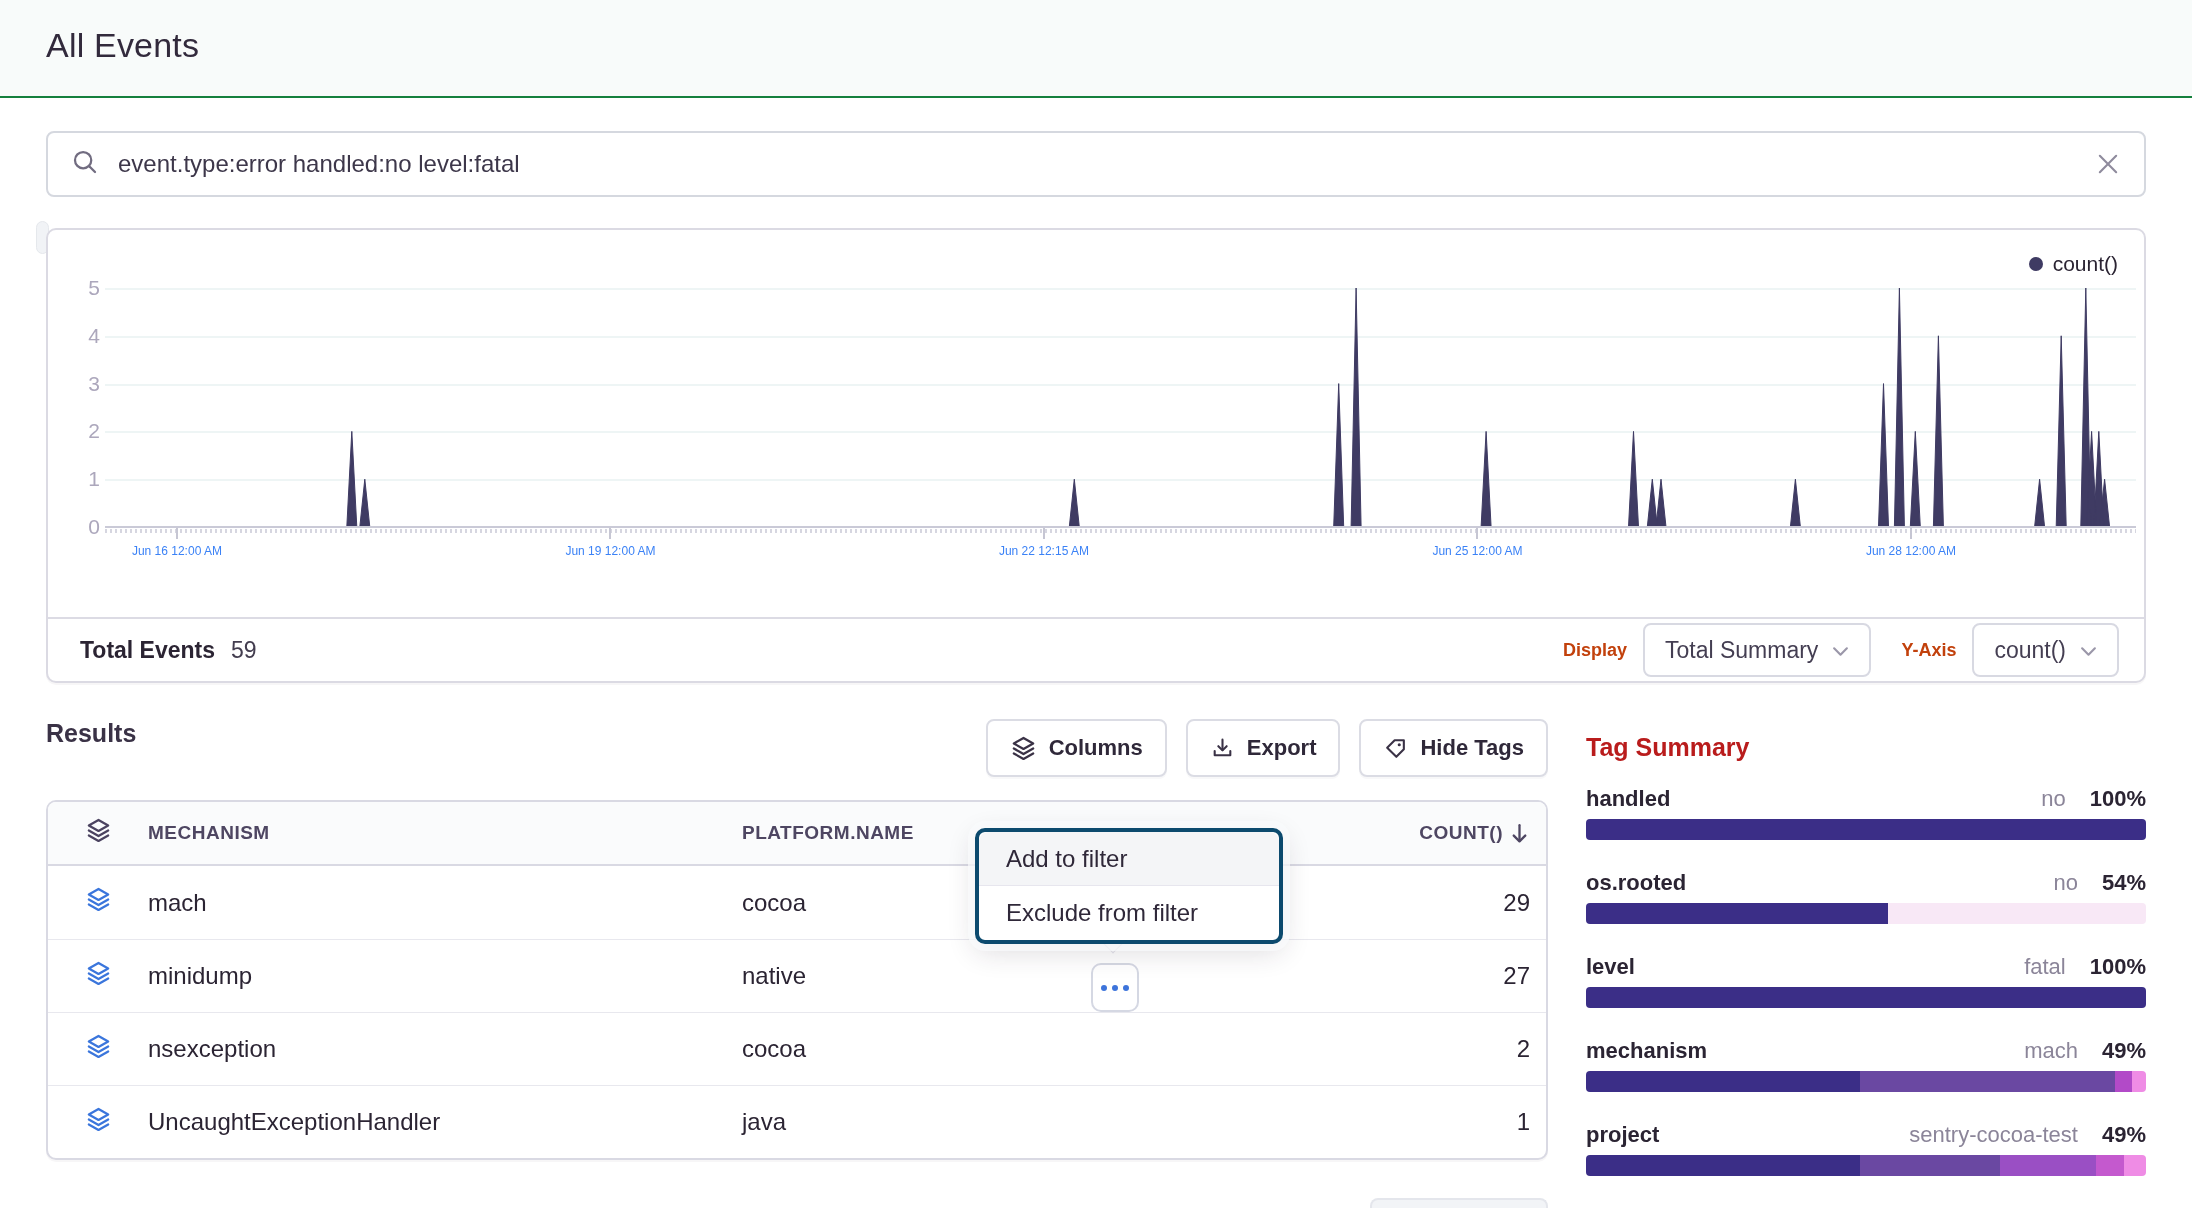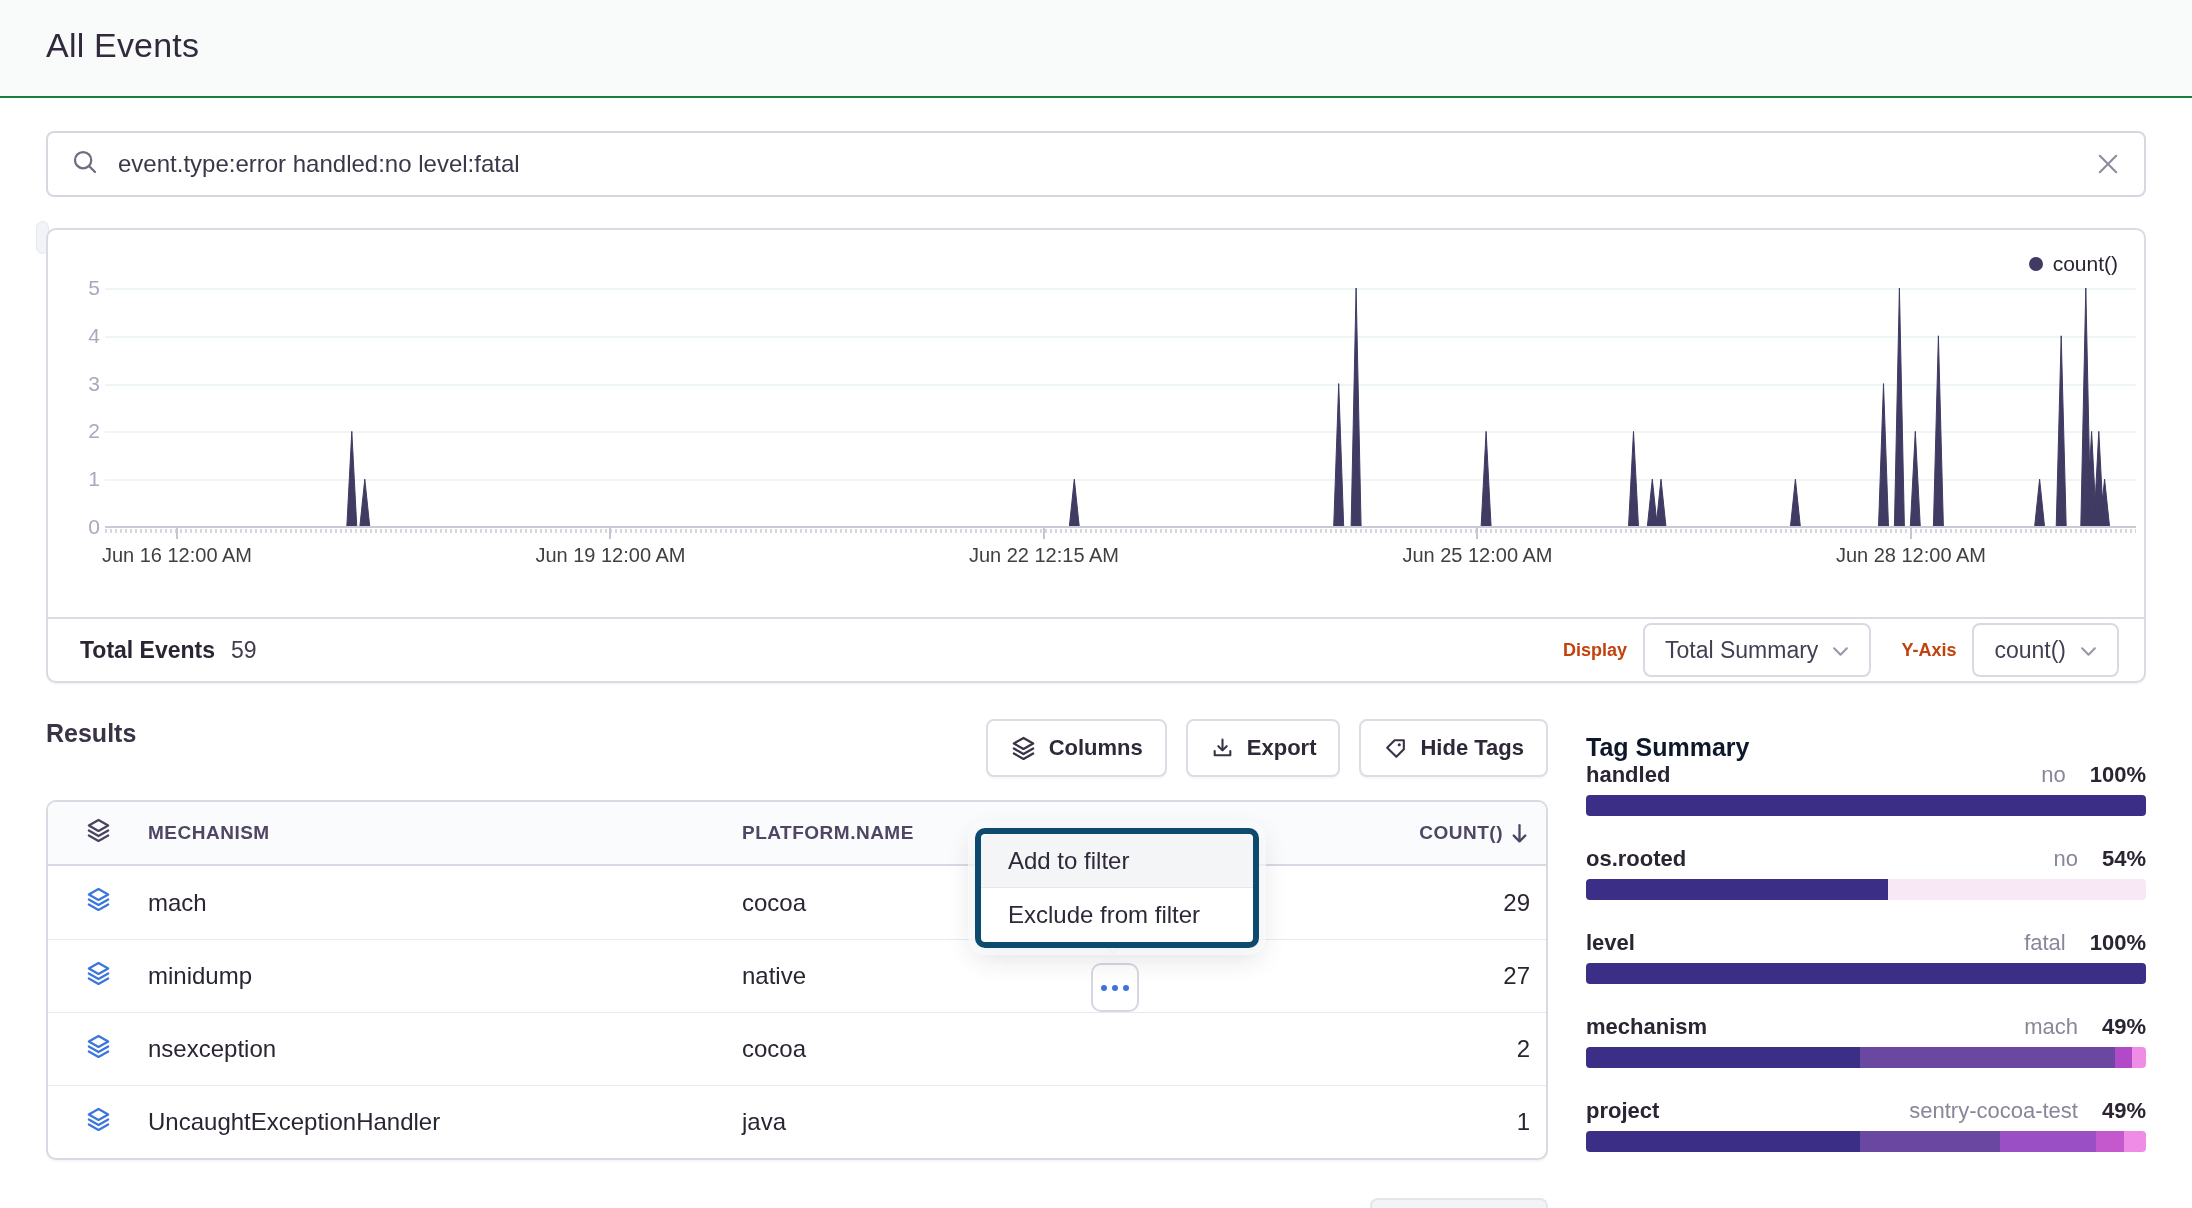--- a/index.html
+++ b/index.html
@@ -16,21 +16,21 @@
   .search-bar .q{font-size:24px;color:#3D374A;margin-left:18px;flex:1}
   .scroll-pill{position:absolute;left:36px;top:221px;width:13px;height:33px;border-radius:7px;background:#F1F3F6;border:1px solid #E5E8EC}
 
   
   .chart-panel{position:absolute;left:46px;top:228px;width:2100px;height:455px;border:2px solid #DBDAE3;border-radius:10px;background:#fff;box-shadow:0 2px 0 rgba(43,34,51,.04)}
   .legend{position:absolute;top:22px;right:26px;display:flex;align-items:center;gap:10px;font-size:21px;color:#2B2433}
   .legend .dot{width:14px;height:14px;border-radius:50%;background:#3F3B63;display:inline-block}
   .plot{position:absolute;left:0;top:0;right:0;height:387px}
   .gridline{position:absolute;left:57px;width:2031px;height:2px;background:#EEF5F5}
   .ylab{position:absolute;left:6px;width:46px;text-align:right;font-size:21px;line-height:24px;color:#ACA7BC}
-  .xlab{position:absolute;width:240px;margin-left:-120px;text-align:center;top:314px;font-size:20px;color:#404040}
+  .xlab{position:absolute;width:240px;margin-left:-120px;text-align:center;top:314px;font-size:12px;color:#3b82f6}
   .xtick{position:absolute;top:298px;width:2px;height:11px;background:#C6C6D3}
   .axisline{position:absolute;left:57px;top:296px;width:2031px;height:2px;background:#CACAD7}
   .axiscomb{position:absolute;left:57px;top:299px;width:2031px;height:4px;background:repeating-linear-gradient(90deg,#D6D6E0 0 2px,transparent 2px 5px)}
   .spikes-svg{position:absolute;left:57px;top:47px}
   .chart-footer{position:absolute;left:0;right:0;bottom:0;height:64px;border-top:2px solid #DCDBE4;display:flex;align-items:center;padding:0 25px 0 32px}
   .tf-label{font-size:23px;font-weight:700;color:#2B2433}
   .tf-value{font-size:23px;color:#433D4F;margin-left:16px}
   .tf-spacer{flex:1}
   .sel-label{font-size:18px;font-weight:700;color:#c2410c;margin-right:16px}
   .select-btn{display:inline-flex;align-items:center;gap:14px;height:54px;padding:0 20px;border:2px solid #D8D9E2;border-radius:8px;background:#fff;font-size:23px;color:#443E52;font-family:inherit;margin-right:30px}
@@ -50,30 +50,30 @@
   .trow{display:flex;align-items:center;height:73px;border-top:1.5px solid #E8E8EE;font-size:24px;color:#2B2433}
   .trow:first-child{border-top:none}
   .cell-icon{width:100px;display:flex;justify-content:center;align-items:center}
   .cell-mech{flex:1}
   .cell-plat{width:566px}
   .cell-count{width:238px;text-align:right;padding-right:16px}
   .thead .cell-count{display:flex;justify-content:flex-end;align-items:center;gap:6px}
   .sort-ic{display:inline-flex;color:#4E4662}
 
   
-  .menu{position:absolute;left:975px;top:828px;width:284px;background:#fff;border:6px solid #0c4a6e;border-radius:10px;box-shadow:0 0 0 7px rgba(250,251,252,.7),0 8px 28px rgba(43,34,51,.16);z-index:5}
+  .menu{position:absolute;left:975px;top:828px;width:308px;background:#fff;border:4px solid #0c4a6e;border-radius:10px;box-shadow:0 0 0 7px rgba(250,251,252,.7),0 8px 28px rgba(43,34,51,.16);z-index:5}
   .menu-item{height:54px;display:flex;align-items:center;padding-left:27px;font-size:24px;color:#2F2839}
   .menu-item.first{background:#F4F5F7;border-radius:9px 9px 0 0;border-bottom:1px solid #E7E6EE}
   .menu-caret{position:absolute;left:1102px;top:927px;width:22px;height:22px;background:#fff;border-right:1px solid #E4E3EB;border-bottom:1px solid #E4E3EB;transform:rotate(45deg);z-index:4}
   .more-btn{position:absolute;left:1091px;top:963px;width:48px;height:49px;border:2px solid #D5D8E3;border-radius:10px;background:#fff;display:flex;align-items:center;justify-content:center;gap:5px}
   .more-btn i{width:6px;height:6px;border-radius:50%;background:#3D74DB}
 
   
   .tag-summary{position:absolute;left:1586px;top:733px;width:560px}
-  .ts-heading{font-size:25px;font-weight:700;color:#0f172a;}
+  .ts-heading{font-size:25px;font-weight:700;color:#b91c1c;margin-bottom:24px}
   .tag-entry{margin-bottom:30px}
   .tag-head{display:flex;align-items:flex-start;font-size:22px;margin-bottom:7px}
   .tag-name{font-weight:700;color:#2B2433}
   .tag-val{margin-left:auto;color:#8B8599}
   .tag-pct{font-weight:700;color:#2B2433;margin-left:24px}
   .tag-bar{height:21px;border-radius:4px;overflow:hidden;display:flex}
   .tag-bar span{height:100%;display:block}
 
   .pagination-stub{position:absolute;left:1370px;top:1198px;width:178px;height:12px;border:2px solid #E4E6EC;border-bottom:none;border-radius:8px 8px 0 0;background:#F2F4F7}
   .clear-x{display:inline-flex;color:#8F8B9D}

